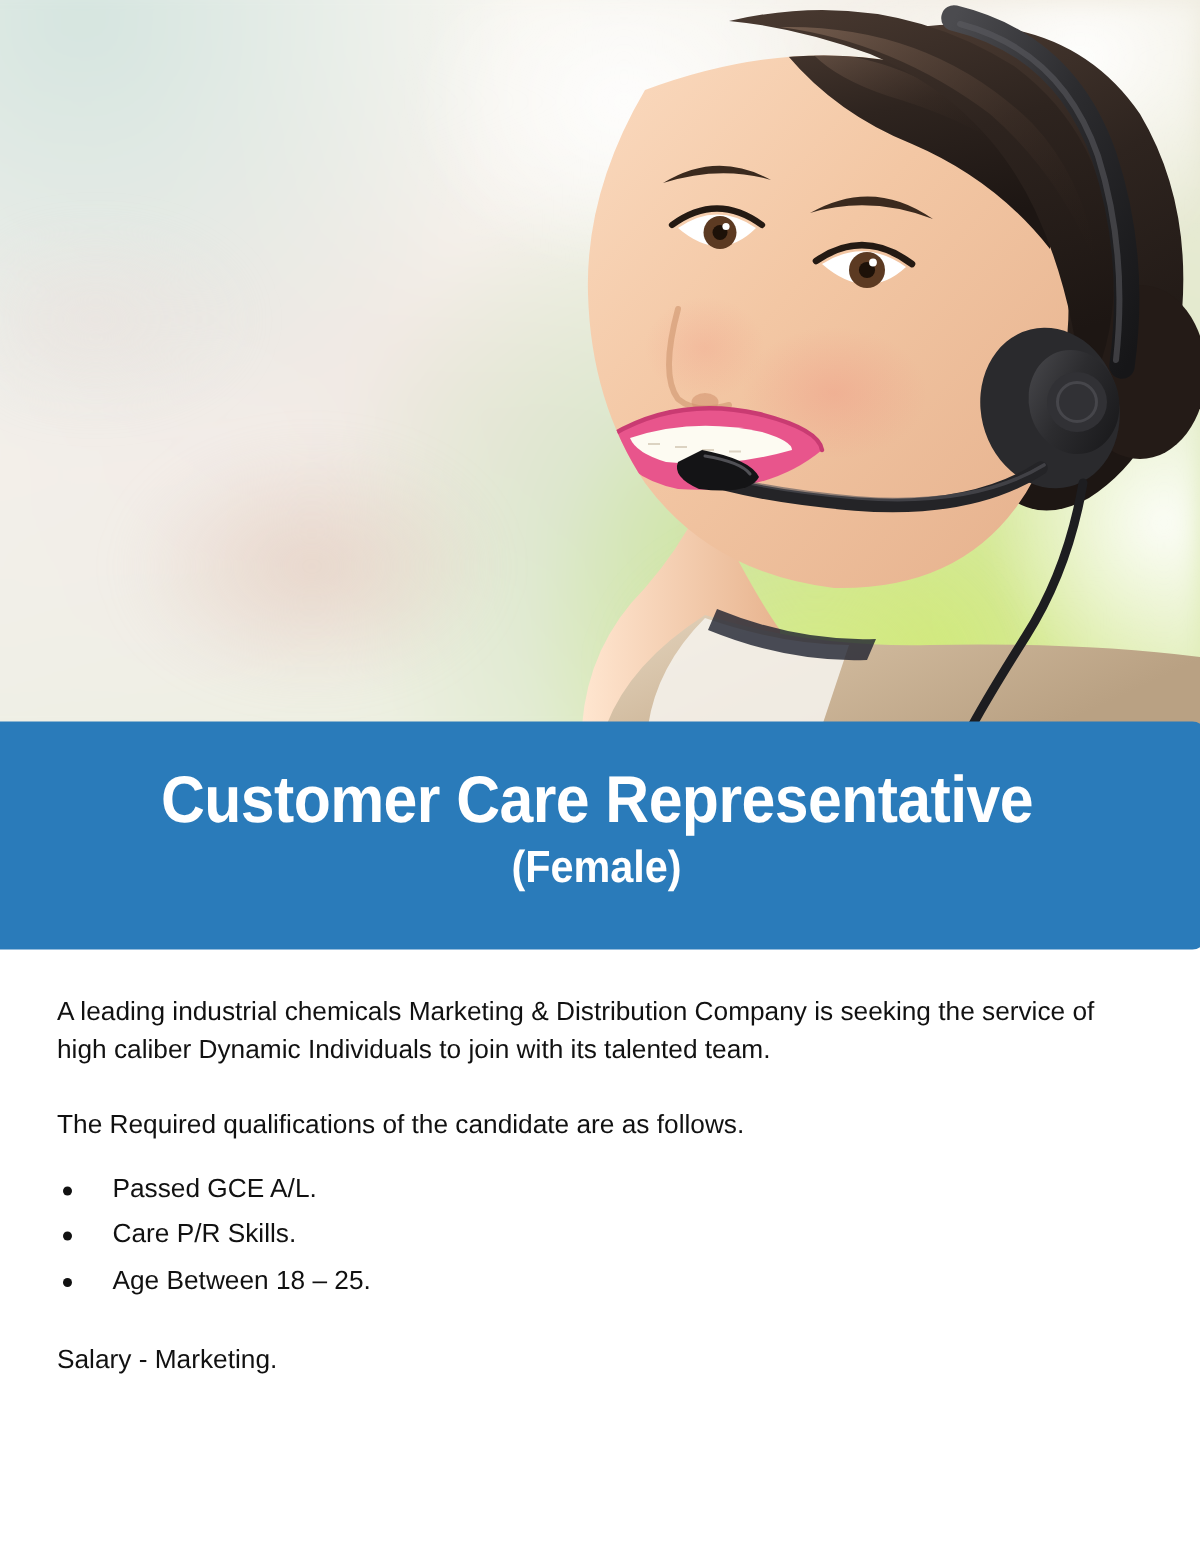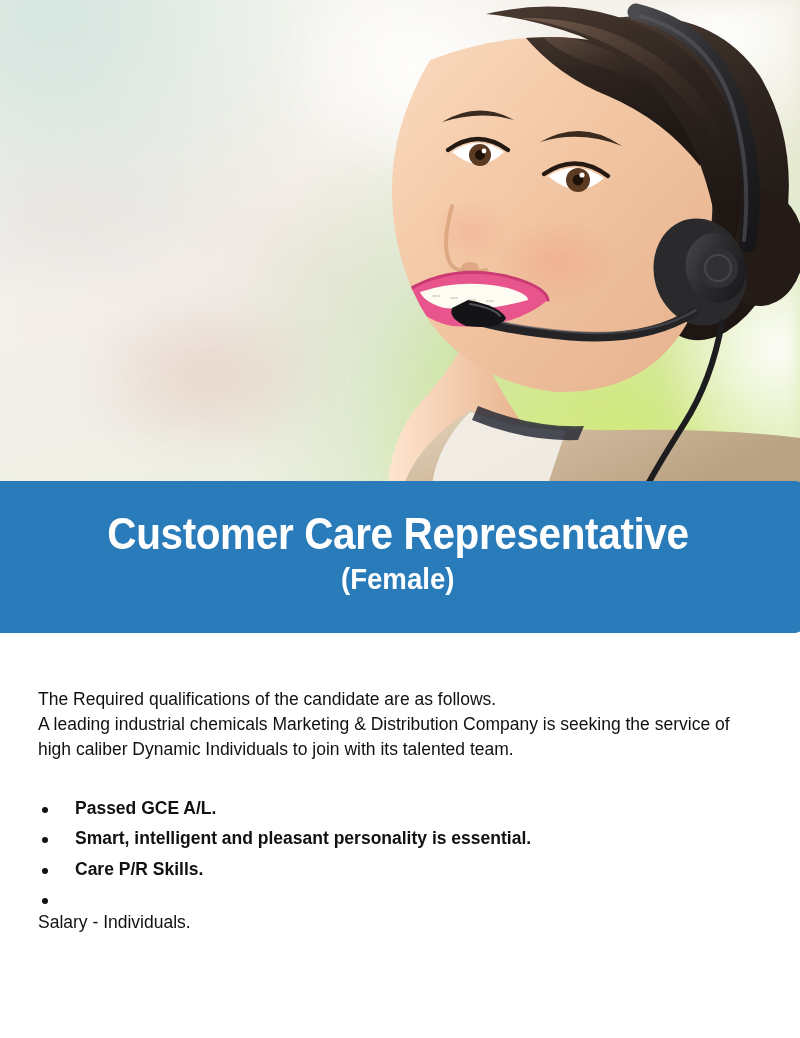--- a/index.html
+++ b/index.html
@@ -62,21 +62,21 @@
     margin:4px 0 0 0;text-align:center;transform:scaleX(.92);
   }
 
   
   #content{
     position:absolute;left:0;top:640px;width:800px;height:398px;
     background:#ffffff;padding:22px 38px 0 38px;box-sizing:border-box;
   }
   #intro{font-size:17.5px;line-height:1.42;margin:0;max-width:718px;color:#111;}
   #requirements-lead{font-size:17.5px;line-height:1.42;margin:25px 0 0 0;color:#111;}
-  #requirements-list{list-style:none;margin:38px 0 0 0;padding:0;font-weight:bold;}
+  #requirements-list{list-style:none;margin:22px 0 0 0;padding:0;}
   #requirements-list li{
     position:relative;font-size:17.5px;line-height:1.0;
     padding:0 0 0 37px;margin:0 0 13px 0;color:#111;
   }
   #requirements-list li .bullet{
     position:absolute;left:4px;top:7px;width:6px;height:6px;
     border-radius:50%;background:#111;
   }
   #salary{font-size:17.5px;line-height:1.42;margin:32px 0 0 0;color:#111;}
 </style>
@@ -195,22 +195,21 @@
     <path d="M722 322 Q712 380 684 424 Q660 462 648 484" fill="none" stroke="#1d1d20" stroke-width="6" stroke-linecap="round"></path>
   </svg>
 </div>
 
 <div id="banner">
   <h1 id="job-title">Customer Care Representative</h1>
   <div id="job-subtitle">(Female)</div>
 </div>
 
 <div id="content">
+  <p id="intro">A leading industrial chemicals Marketing &amp; Distribution Company  is seeking  the service of high caliber Dynamic Individuals to join  with its talented team.</p>
   <p id="requirements-lead">The Required qualifications of the candidate are as follows.</p>
-  <p id="intro">A leading industrial chemicals Marketing &amp; Distribution Company  is seeking  the service of high caliber Dynamic Individuals to join  with its talented team.</p>
   <ul id="requirements-list">
       <li><span class="bullet"></span><span>Passed GCE A/L.</span></li>
-      <li><span class="bullet"></span><span>Smart, intelligent and pleasant personality is essential.</span></li>
       <li><span class="bullet"></span><span>Care P/R Skills.</span></li>
-      <li><span class="bullet"></span></li>
+      <li><span class="bullet"></span><span>Age Between 18 – 25.</span></li>
     </ul>
-  <p id="salary">Salary - Individuals.</p>
+  <p id="salary">Salary - Marketing.</p>
 </div>
 
 </body></html>

